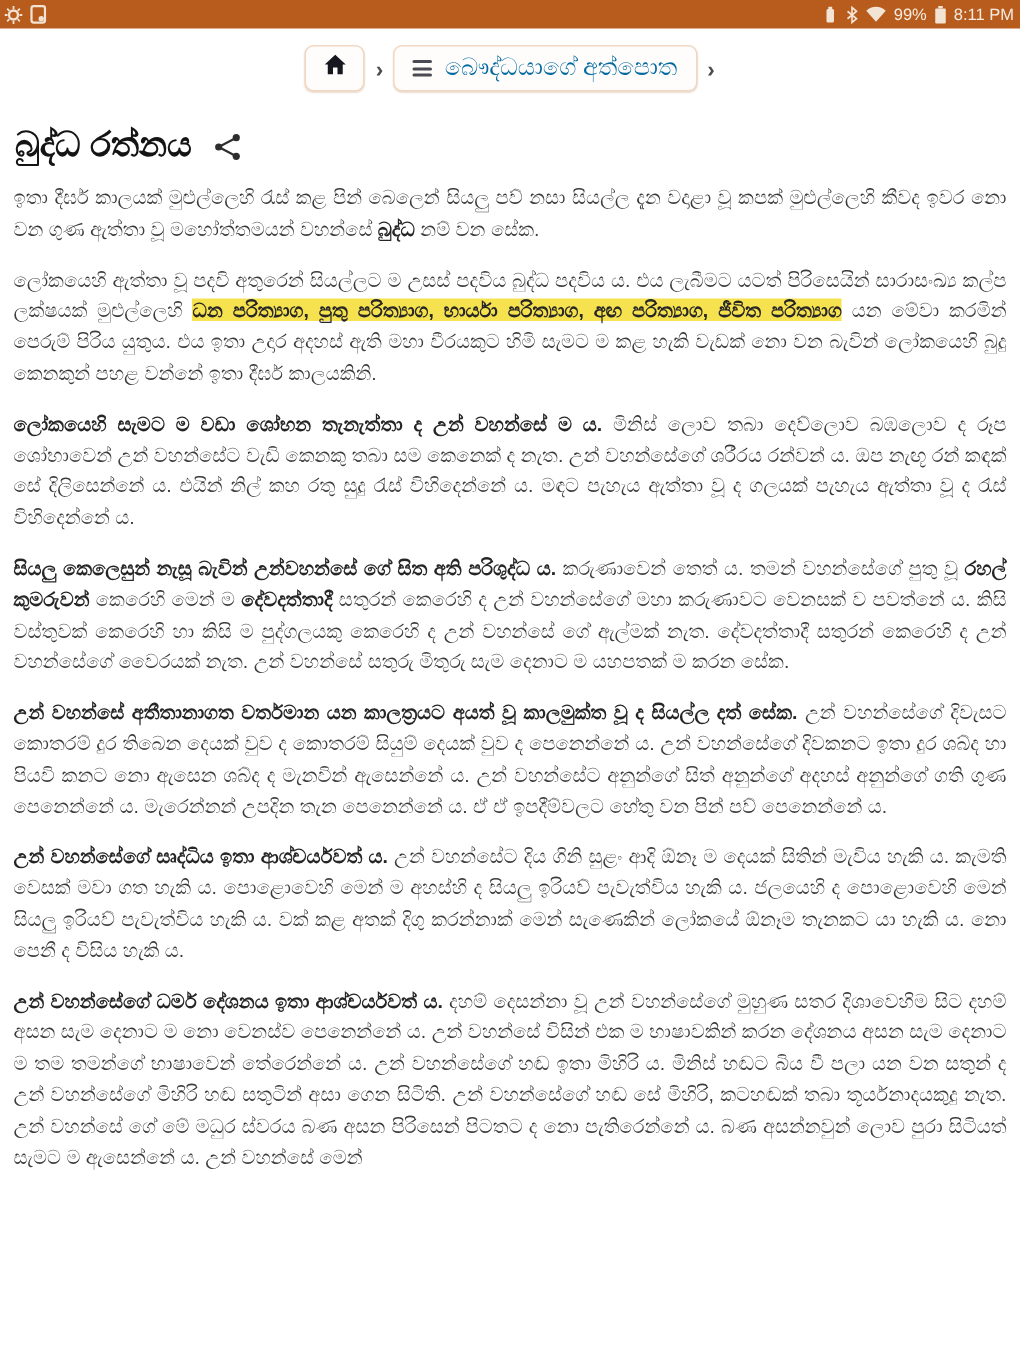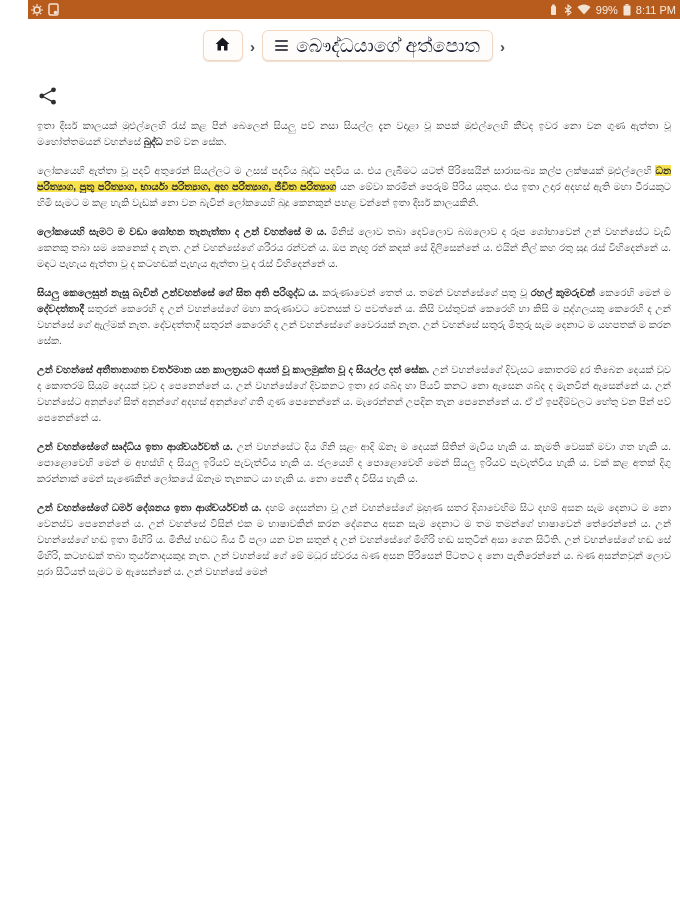--- a/index.html
+++ b/index.html
@@ -2,21 +2,21 @@
 <html><head>
 <meta charset="utf-8">
 <style>
   * { margin: 0; padding: 0; box-sizing: border-box; }
   html, body { width: 680px; height: 900px; }
   body {
     font-family: "Liberation Sans", "DejaVu Sans", sans-serif;
     background: #ffffff;
     overflow: hidden;
   }
-  .screen { width: 680px; height: 900px; overflow: hidden; background: #fff; position: relative; padding-left: 28px; }
+  .screen { width: 680px; height: 900px; overflow: hidden; background: #fff; position: relative; }
 
   
   .status-bar {
     height: 19px;
     background: #b85c1d;
     display: flex;
     align-items: center;
     justify-content: space-between;
     padding: 0 4px 0 3px;
     color: #f3e3d4;
@@ -40,43 +40,43 @@
     border-radius: 6px;
     box-shadow: 0 1px 1px rgba(180,120,70,.25);
     display: flex;
     align-items: center;
     justify-content: center;
     cursor: pointer;
   }
   .home-btn { width: 40px; height: 31px; }
   .title-btn { height: 31px; padding: 0 12px; gap: 8px; }
   .title-btn .label {
-    color: #0f172a;
-    font-size: 19px;
+    color: #0369a1;
+    font-size: 16px;
     white-space: nowrap;
   }
   .crumb-sep { color: #4a4a4a; font-size: 15px; font-weight: bold; line-height: 1; padding-top: 1px; }
   .menu-icon { display: inline-flex; flex-direction: column; gap: 2.5px; }
   .menu-icon i { display: block; width: 13px; height: 2px; background: #4a4a52; border-radius: 1px; }
 
   
   .article { padding: 14px 9px 0 9px; }
   .page-title {
     font-size: 23px;
     font-weight: bold;
     color: #141414;
     display: flex;
     align-items: center;
     gap: 14px;
     padding: 2px 0 12px 1px;
   }
   .share-btn { display: inline-flex; cursor: pointer; margin-top: 3px; }
 
   .article-body p {
-    font-size: 10px;
+    font-size: 13px;
     line-height: 1.6;
     color: #3c3c3c;
     text-align: justify;
     margin-bottom: 13px;
   }
   .seg-bold { font-weight: bold; color: #262626; }
   .seg-highlight { background: #f6e14e; }
 </style>
 </head>
 <body>
@@ -141,33 +141,34 @@
           <i></i>
           <i></i>
         </span>
       <span class="label">බෞද්ධයාගේ අත්පොත</span>
     </div>
     <span class="crumb-sep">›</span>
   </div>
 
   <div class="article">
     <h1 class="page-title">
+      <span>බුද්ධ රත්නය</span>
       <span class="share-btn">
         <svg width="20" height="20" viewBox="0 0 20 20">
             <circle cx="15.5" cy="3.8" r="2.4" fill="#2e2e2e"></circle>
             <circle cx="3.8" cy="10" r="2.4" fill="#2e2e2e"></circle>
             <circle cx="15.5" cy="16.2" r="2.4" fill="#2e2e2e"></circle>
             <path d="M3.8 10L15.5 3.8M3.8 10l11.7 6.2" stroke="#2e2e2e" stroke-width="1.4"></path>
           </svg>
       </span>
     </h1>
     <div class="article-body">
         <p><span>ඉතා දීර්ඝ කාලයක් මුළුල්ලෙහි රැස් කළ පින් බෙලෙන් සියලු පව් නසා සියල්ල දැන වදාළා වූ කපක් මුළුල්ලෙහි කීවද ඉවර නො වන ගුණ ඇත්තා වූ මහෝත්තමයන් වහන්සේ </span><span class="seg-bold">බුද්ධ</span><span> නම් වන සේක.</span></p>
         <p><span>ලෝකයෙහි ඇත්තා වූ පදවි අතුරෙන් සියල්ලට ම උසස් පදවිය බුද්ධ පදවිය ය. එය ලැබීමට යටත් පිරිසෙයින් සාරාසංඛ්‍ය කල්ප ලක්ෂයක් මුළුල්ලෙහි </span><span class="seg-bold seg-highlight">ධන පරිත්‍යාග, පුතු පරිත්‍යාග, භාර්යා පරිත්‍යාග, අඟ පරිත්‍යාග, ජීවිත පරිත්‍යාග</span><span> යන මේවා කරමින් පෙරුම් පිරිය යුතුය. එය ඉතා උදාර අදහස් ඇති මහා වීරයකුට හිමි සැමට ම කළ හැකි වැඩක් නො වන බැවින් ලෝකයෙහි බුදු කෙනකුන් පහළ වන්නේ ඉතා දීර්ඝ කාලයකිනි.</span></p>
-        <p><span class="seg-bold">ලෝකයෙහි සැමට ම වඩා ශෝභන තැනැත්තා ද උන් වහන්සේ ම ය.</span><span> මිනිස් ලොව තබා දෙව්ලොව බඹලොව ද රූප ශෝභාවෙන් උන් වහන්සේට වැඩි කෙනකු තබා සම කෙනෙක් ද නැත. උන් වහන්සේගේ ශරීරය රන්වන් ය. ඔප නැඟූ රන් කඳක් සේ දිලිසෙන්නේ ය. එයින් නිල් කහ රතු සුදු රැස් විහිදෙන්නේ ය. මඳට පැහැය ඇත්තා වූ ද කටහඬක් පැහැය ඇත්තා වූ ද රැස් විහිදෙන්නේ ය.</span></p>
+        <p><span class="seg-bold">ලෝකයෙහි සැමට ම වඩා ශෝභන තැනැත්තා ද උන් වහන්සේ ම ය.</span><span> මිනිස් ලොව තබා දෙව්ලොව බඹලොව ද රූප ශෝභාවෙන් උන් වහන්සේට වැඩි කෙනකු තබා සම කෙනෙක් ද නැත. උන් වහන්සේගේ ශරීරය රන්වන් ය. ඔප නැඟූ රන් කඳක් සේ දිලිසෙන්නේ ය. එයින් නිල් කහ රතු සුදු රැස් විහිදෙන්නේ ය. මඳට පැහැය ඇත්තා වූ ද ගලයක් පැහැය ඇත්තා වූ ද රැස් විහිදෙන්නේ ය.</span></p>
         <p><span class="seg-bold">සියලු කෙලෙසුන් නැසූ බැවින් උන්වහන්සේ ගේ සිත අති පරිශුද්ධ ය.</span><span> කරුණාවෙන් තෙත් ය. තමන් වහන්සේගේ පුතු වූ </span><span class="seg-bold">රහල් කුමරුවන්</span><span> කෙරෙහි මෙන් ම </span><span class="seg-bold">දේවදත්තාදී</span><span> සතුරන් කෙරෙහි ද උන් වහන්සේගේ මහා කරුණාවට වෙනසක් ව පවත්නේ ය. කිසි වස්තුවක් කෙරෙහි හා කිසි ම පුද්ගලයකු කෙරෙහි ද උන් වහන්සේ ගේ ඇල්මක් නැත. දේවදත්තාදී සතුරන් කෙරෙහි ද උන් වහන්සේගේ වෛරයක් නැත. උන් වහන්සේ සතුරු මිතුරු සැම දෙනාට ම යහපතක් ම කරන සේක.</span></p>
         <p><span class="seg-bold">උන් වහන්සේ අතීතානාගත වර්තමාන යන කාලත්‍රයට අයත් වූ කාලමුක්ත වූ ද සියල්ල දත් සේක.</span><span> උන් වහන්සේගේ දිවැසට කොතරම් දුර තිබෙන දෙයක් වුව ද කොතරම් සියුම් දෙයක් වුව ද පෙනෙන්නේ ය. උන් වහන්සේගේ දිවකනට ඉතා දුර ශබ්ද හා පියවි කනට නො ඇසෙන ශබ්ද ද මැනවින් ඇසෙන්නේ ය. උන් වහන්සේට අනුන්ගේ සිත් අනුන්ගේ අදහස් අනුන්ගේ ගති ගුණ පෙනෙන්නේ ය. මැරෙන්නන් උපදින තැන පෙනෙන්නේ ය. ඒ ඒ ඉපදීම්වලට හේතු වන පින් පව් පෙනෙන්නේ ය.</span></p>
         <p><span class="seg-bold">උන් වහන්සේගේ සෘද්ධිය ඉතා ආශ්චර්යවත් ය.</span><span> උන් වහන්සේට දිය ගිනි සුළං ආදි ඕනෑ ම දෙයක් සිතින් මැවිය හැකි ය. කැමති වෙසක් මවා ගත හැකි ය. පොළොවෙහි මෙන් ම අහස්හි ද සියලු ඉරියව් පැවැත්විය හැකි ය. ජලයෙහි ද පොළොවෙහි මෙන් සියලු ඉරියව් පැවැත්විය හැකි ය. වක් කළ අතක් දිගු කරන්නාක් මෙන් සැණෙකින් ලෝකයේ ඕනෑම තැනකට යා හැකි ය. නො පෙනී ද විසිය හැකි ය.</span></p>
         <p><span class="seg-bold">උන් වහන්සේගේ ධර්ම දේශනය ඉතා ආශ්චර්යවත් ය.</span><span> දහම් දෙසන්නා වූ උන් වහන්සේගේ මුහුණ සතර දිශාවෙහිම සිට දහම් අසන සැම දෙනාට ම නො වෙනස්ව පෙනෙන්නේ ය. උන් වහන්සේ විසින් එක ම භාෂාවකින් කරන දේශනය අසන සැම දෙනාට ම තම තමන්ගේ භාෂාවෙන් තේරෙන්නේ ය. උන් වහන්සේගේ හඬ ඉතා මිහිරි ය. මිනිස් හඬට බිය වී පලා යන වන සතුන් ද උන් වහන්සේගේ මිහිරි හඬ සතුටින් අසා ගෙන සිටිති. උන් වහන්සේගේ හඬ සේ මිහිරි, කටහඬක් තබා තූර්යනාදයකුදු නැත. උන් වහන්සේ ගේ මේ මධුර ස්වරය බණ අසන පිරිසෙන් පිටතට ද නො පැතිරෙන්නේ ය. බණ අසන්නවුන් ලොව පුරා සිටියත් සැමට ම ඇසෙන්නේ ය. උන් වහන්සේ මෙන්</span></p>
       </div>
   </div>
 
 </div>
 
 </body></html>

